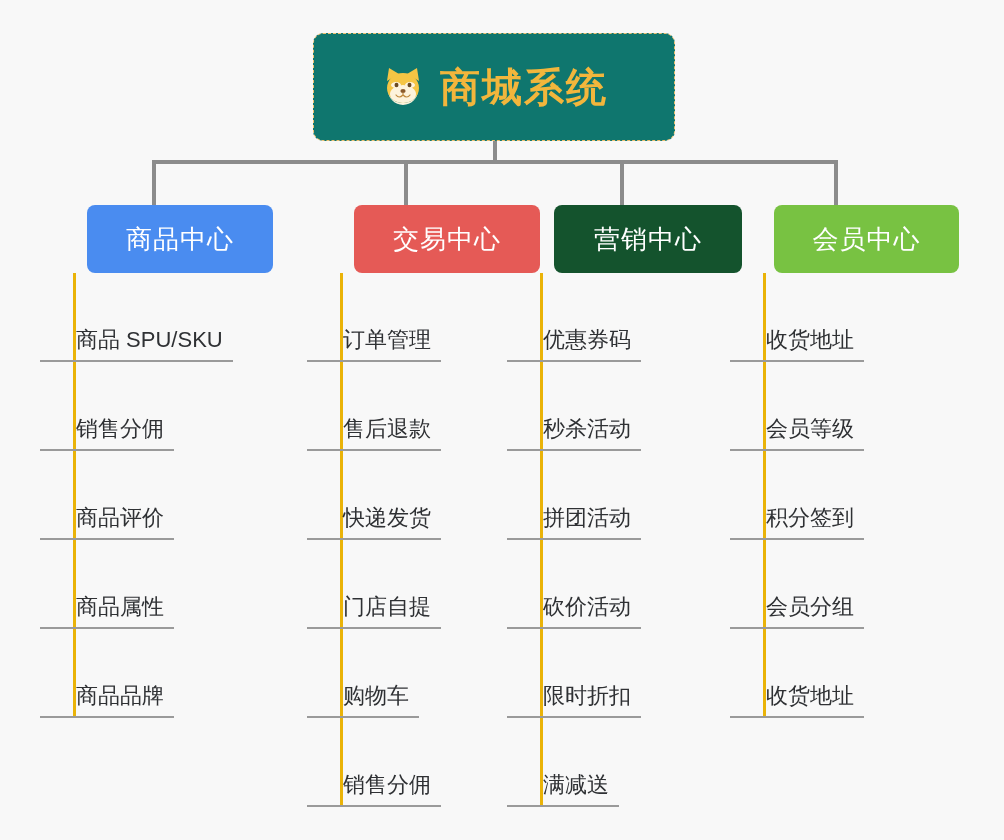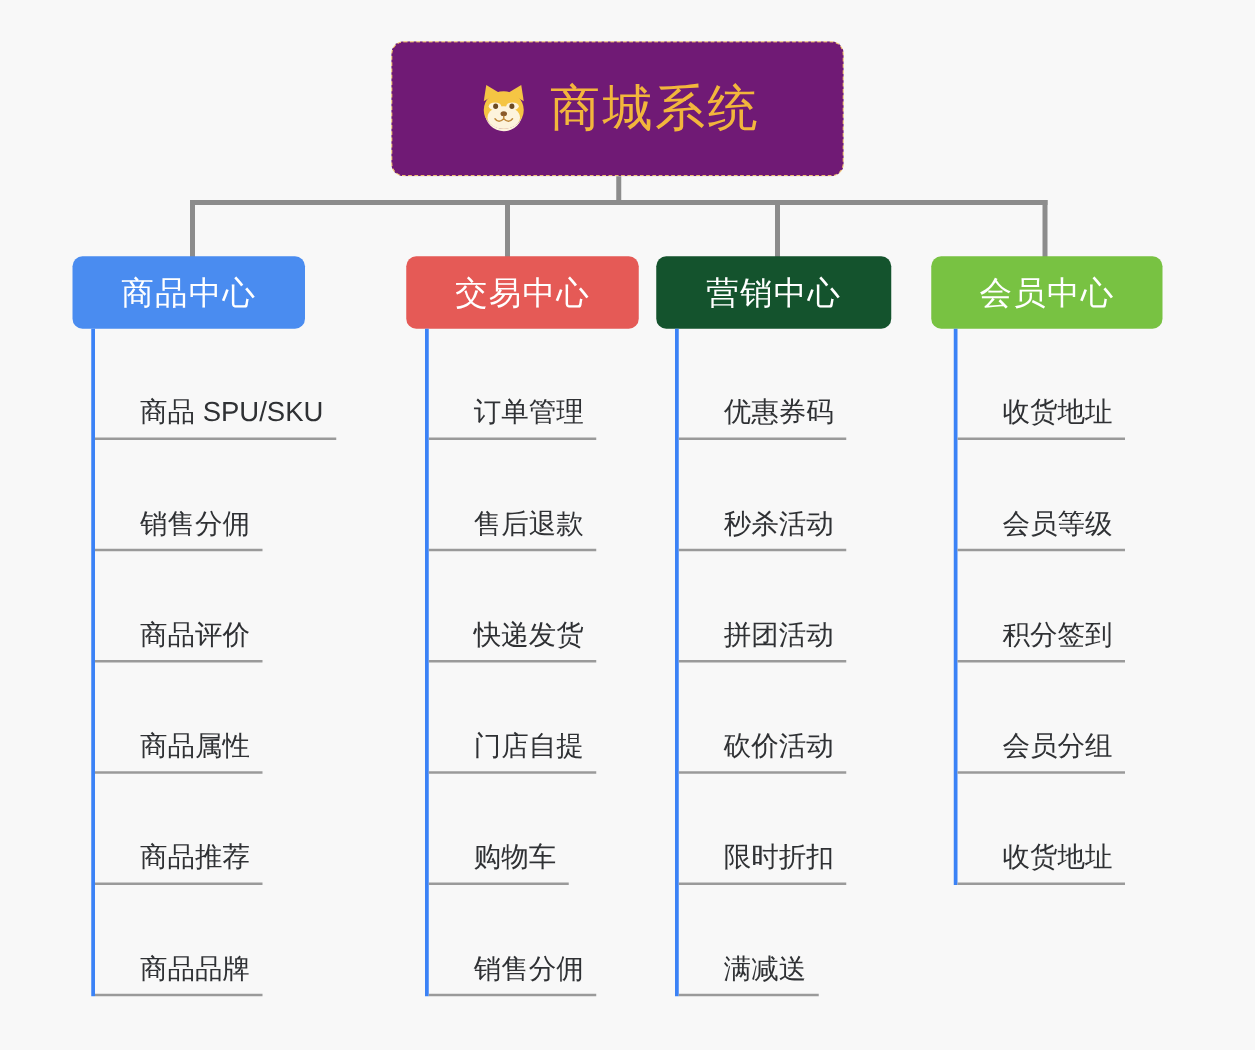--- a/index.html
+++ b/index.html
@@ -88,41 +88,41 @@
     position: absolute;
     top: 205px;
   }
   .column.c1 { left: 58px;  }
   .column.c2 { left: 325px; }
   .column.c3 { left: 525px; }
   .column.c4 { left: 745px; }
 
   .cat-box {
     box-sizing: border-box;
-    height: 58px;
+    height: 68px;
     border-radius: 8px;
     display: flex;
     align-items: center;
     justify-content: center;
     color: #ffffff;
     font-size: 26px;
     letter-spacing: 1px;
     white-space: nowrap;
+    margin-left: 29px;
   }
   .column.c1 .cat-box { width: 186px; }
   .column.c2 .cat-box { width: 186px; }
   .column.c3 .cat-box { width: 188px; }
   .column.c4 .cat-box { width: 185px; }
 
   
   .branch {
     position: relative;
     margin-left: 15px;
-    padding-left: 36px;
-    border-left: 3px solid #3b82f6;
+    border-left: 3px solid #eab308;
   }
   .column.c4 .branch { margin-left: 18px; }
 
   .leaf {
     height: 89px;
     position: relative;
     display: flex;
     align-items: flex-end;
   }
   .leaf-label {
@@ -136,21 +136,21 @@
     
     margin-left: -36px;
     padding-left: 36px;
   }
 </style>
 </head>
 <body>
 
 <div id="mindmap" style="background: rgb(248, 248, 248);">
 
-  <div class="root-node" style="background: #701a75; border-color: rgb(238, 193, 112);">
+  <div class="root-node" style="background: #0f766e; border-color: rgb(238, 193, 112); font-weight: bold;">
     <span class="root-icon">
       <svg width="46" height="46" viewBox="0 0 46 46" aria-hidden="true">
 
         <path d="M7 17 L9 4 L19 10 Z" fill="#f5c544"></path>
         <path d="M39 17 L37 4 L27 10 Z" fill="#f5c544"></path>
 
         <ellipse cx="23" cy="24" rx="16" ry="15" fill="#f5c544"></ellipse>
 
         <path d="M8 26 a15 15 0 0 0 30 0 a15 13 0 0 1 -30 0 Z" fill="#fdf3dc"></path>
         <ellipse cx="23" cy="30" rx="13" ry="9" fill="#fdf3dc"></ellipse>
@@ -186,23 +186,20 @@
       <div class="leaf">
           <span class="leaf-label">销售分佣</span>
         </div>
       <div class="leaf">
           <span class="leaf-label">商品评价</span>
         </div>
       <div class="leaf">
           <span class="leaf-label">商品属性</span>
         </div>
       <div class="leaf">
-          <span class="leaf-label">商品推荐</span>
-        </div>
-      <div class="leaf">
           <span class="leaf-label">商品品牌</span>
         </div>
     </div>
   </div>
 
   <div class="column c2">
     <div class="cat-box" style="background: rgb(229, 90, 86);">
       <span>交易中心</span>
     </div>
     <div class="branch">

